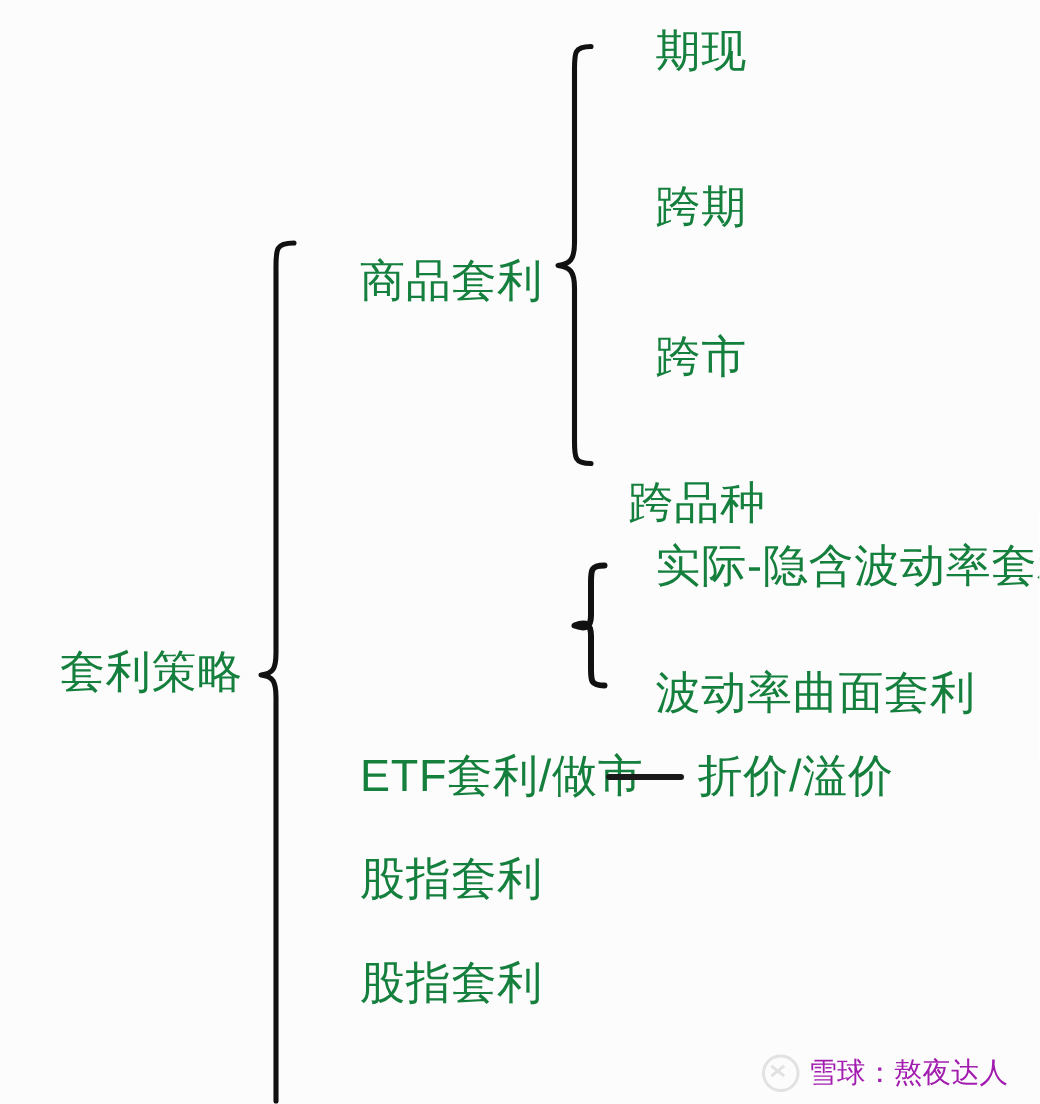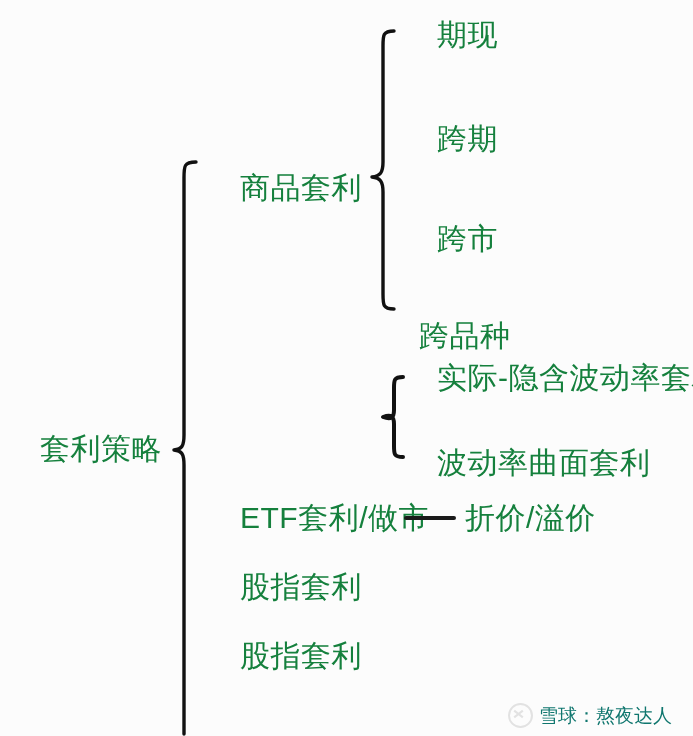--- a/index.html
+++ b/index.html
@@ -58,21 +58,21 @@
     background: #1a1a1a;
     border-radius: 2px;
   }
   .watermark {
     position: absolute;
     left: 508px;
     top: 703px;
     display: flex;
     align-items: center;
     gap: 6px;
-    color: #0f766e;
+    color: #a21caf;
     font-size: 19px;
     line-height: 1;
     white-space: nowrap;
     font-family: Liberation Serif, serif;
   }
   .wm-logo {
     width: 21px;
     height: 21px;
     border: 2px solid #e2e2e2;
     border-radius: 50%;

